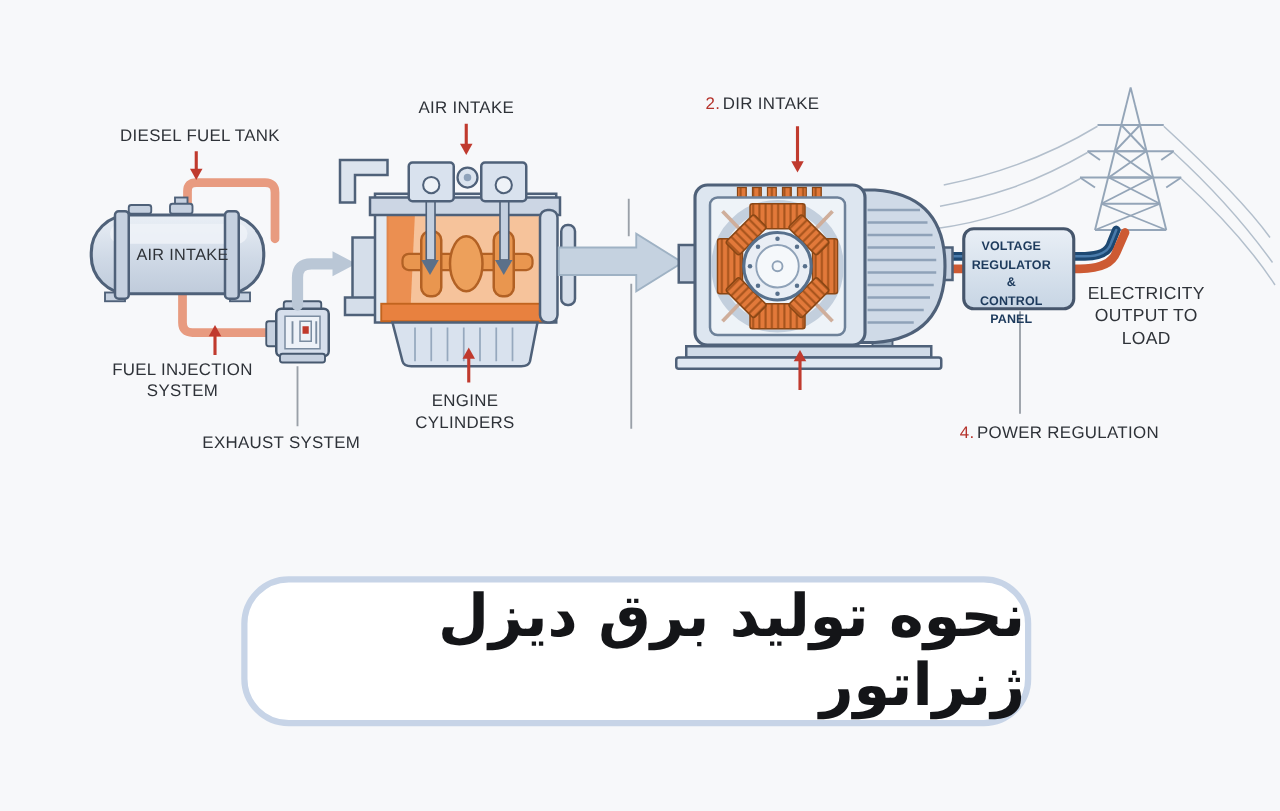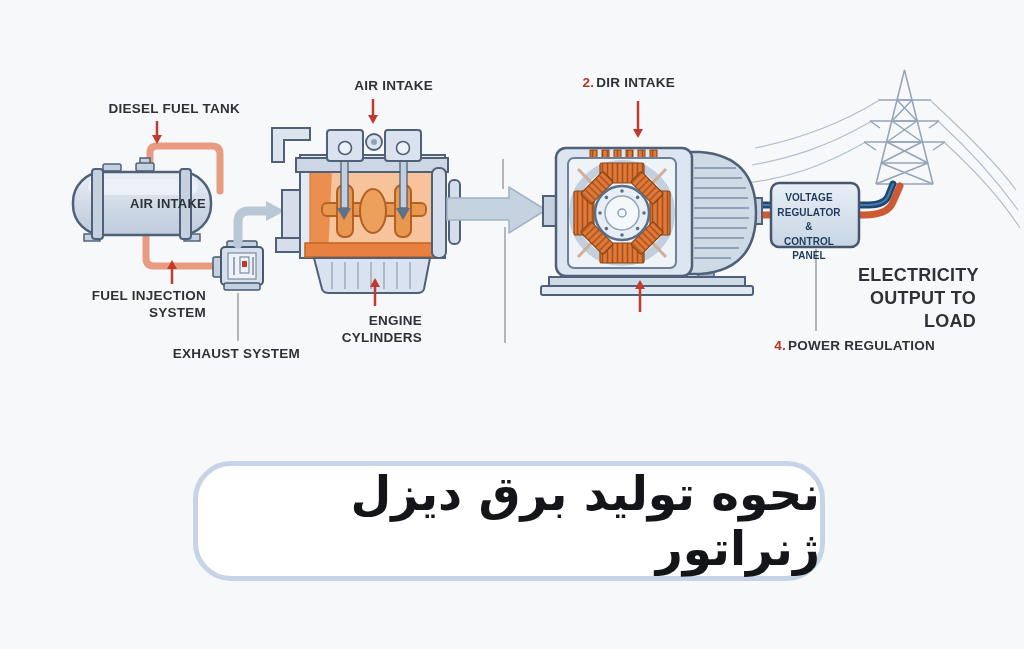--- a/index.html
+++ b/index.html
@@ -3,27 +3,27 @@
 <meta charset="utf-8">
 <style>
   html,body{margin:0;padding:0;background:#e9eaee;}
   .canvas{
     position:relative;width:1024px;height:649px;overflow:hidden;
     background:#f7f8fa;
     font-family:"Liberation Sans",sans-serif;
   }
   .art{position:absolute;left:0;top:0;}
   .lbl{
-    position:absolute;font-weight:700;font-size:13.5px;color:#2e3238;
-    text-align:right;line-height:1.28;letter-spacing:.25px;
+    position:absolute;font-weight:400;font-size:13.5px;color:#2e3238;
+    text-align:center;line-height:1.28;letter-spacing:.25px;
   }
   .lbl .num{color:#b5332c;padding-right:2px;}
   .nowrap{white-space:nowrap;}
   .tanklbl{font-size:13px;}
-  .elec{font-size:18px;margin-top:38px;}
+  .elec{font-size:14px;}
   .boxlbl{
     position:absolute;left:774px;top:191px;width:70px;
     font-weight:700;font-size:10px;line-height:1.45;color:#1d3a5c;
     text-align:center;letter-spacing:.1px;
   }
   .title-pill{
     position:absolute;left:193px;top:461px;width:632px;height:120px;
     background:#ffffff;border:5px solid #c7d4e7;border-radius:38px;
     display:flex;align-items:center;
     box-sizing:border-box;

